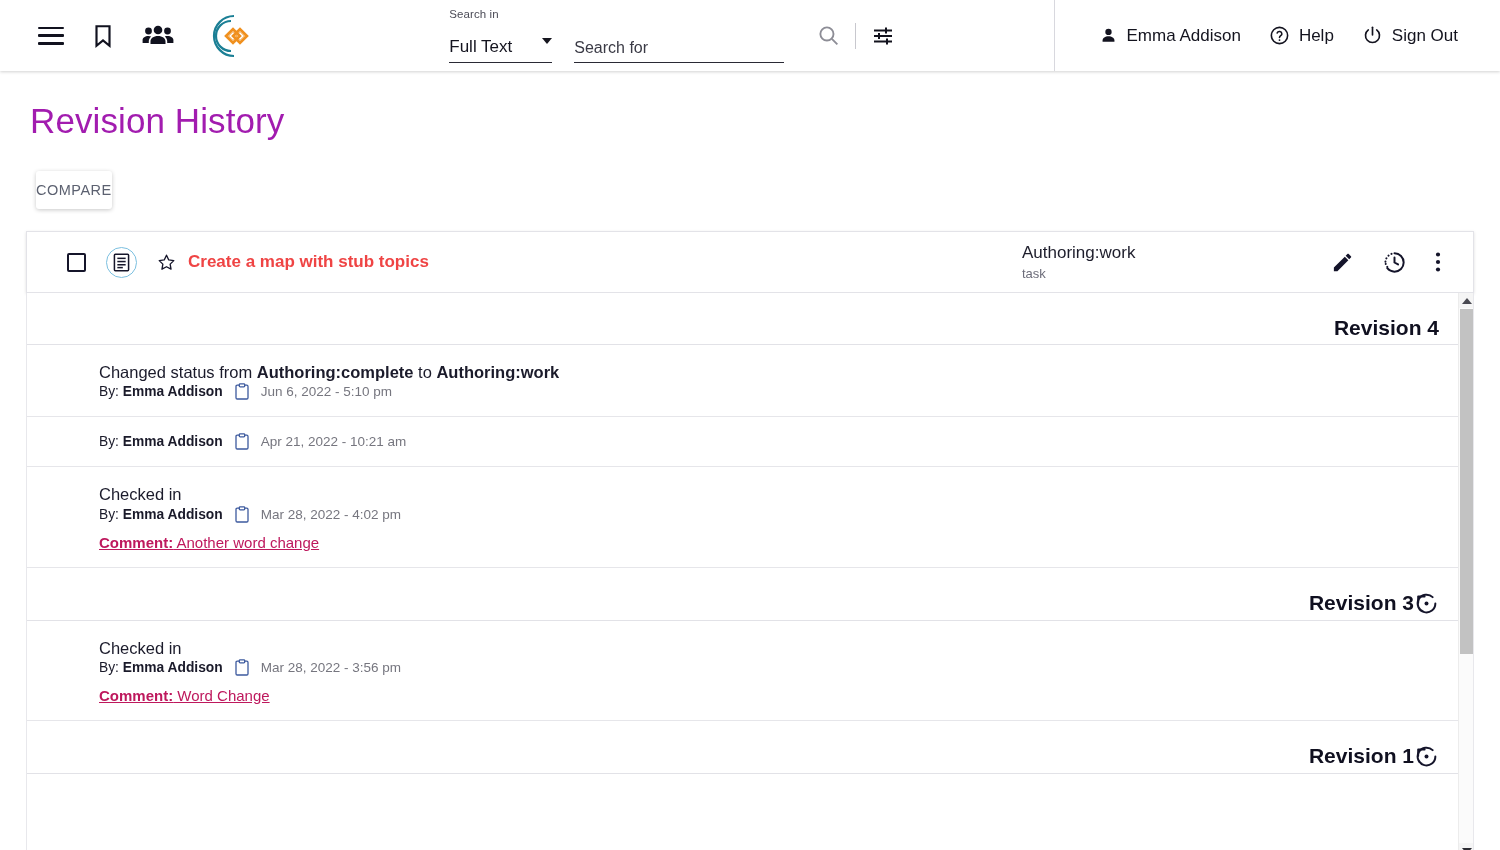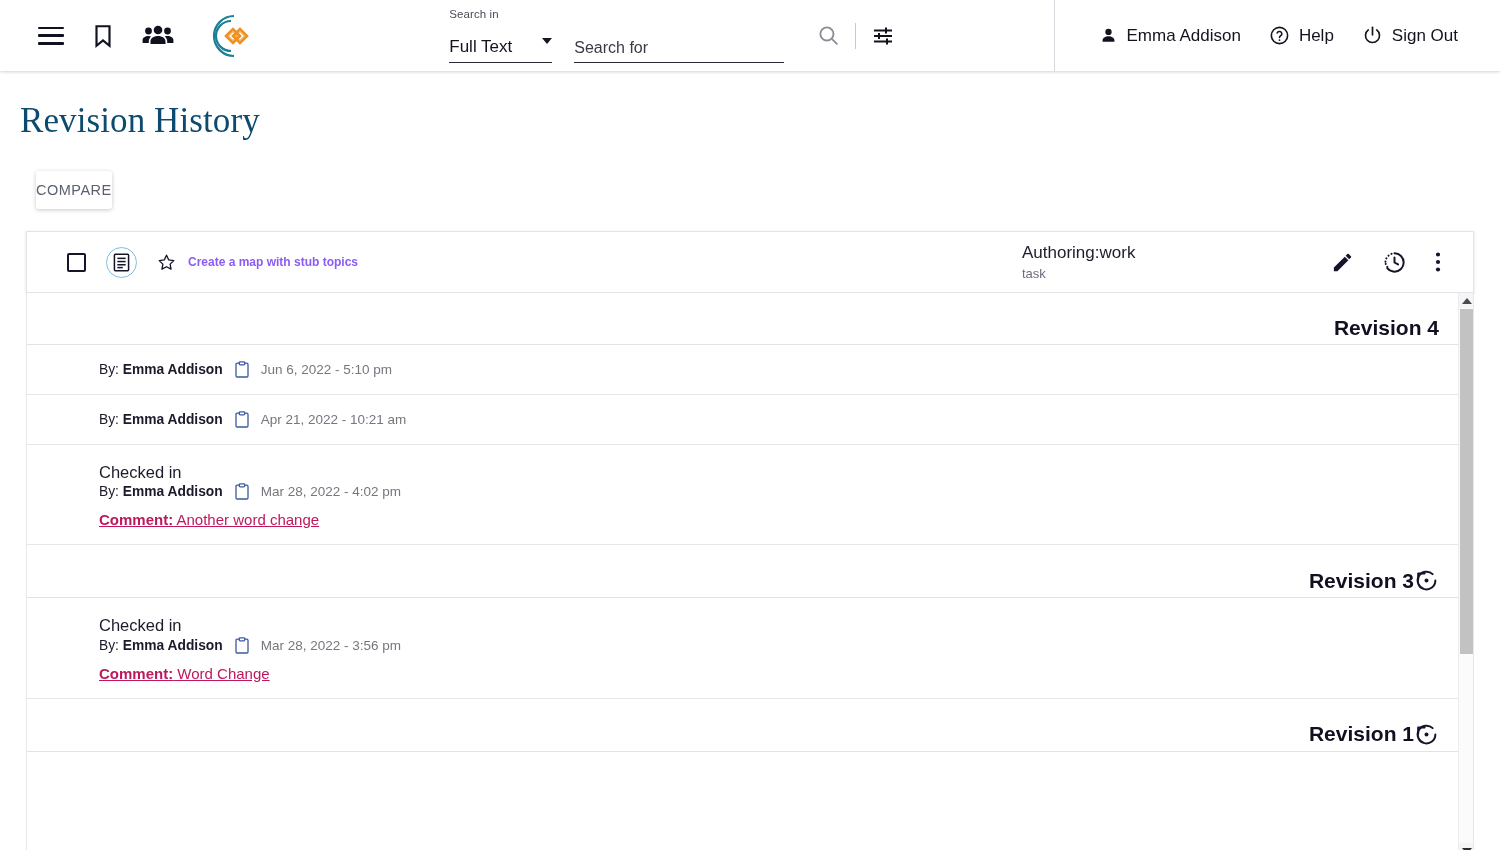--- a/index.html
+++ b/index.html
@@ -89,24 +89,23 @@
     cursor: pointer;
     font-size: 17px;
     color: #14141f;
     padding: 0 14px;
   }
 
   
   .page-title {
     font-size: 35px;
     font-weight: 300;
-    color: #0c4a6e;
-    padding: 30px 0 0 20px;
+    color: #a21caf;
+    padding: 30px 0 0 30px;
     letter-spacing: .1px;
-    font-family: Liberation Serif, serif;
   }
 
   .compare-wrap { padding: 30px 0 0 36px; }
   .compare-btn {
     background: #fff;
     border: none;
     border-radius: 3px;
     box-shadow: 0 1px 4px rgba(0,0,0,.22);
     padding: 11px 0;
     font-size: 14.5px;
@@ -138,23 +137,23 @@
     width: 31px; height: 31px;
     border: 1.6px solid #7cc0e0;
     border-radius: 50%;
     display: flex; align-items: center; justify-content: center;
     margin-left: 20px;
     flex: none;
     cursor: pointer;
   }
   .doc-star { margin-left: 20px; cursor: pointer; flex: none; display:flex; }
   .doc-title {
-    font-size: 12px;
+    font-size: 17px;
     font-weight: bold;
-    color: #8b5cf6;
+    color: #ef4444;
     margin-left: 12px;
     white-space: nowrap;
   }
   .doc-status {
     margin-left: auto;
     display: flex; flex-direction: column;
     position: absolute;
     left: 955px;
   }
   .doc-status-main { font-size: 17px; color: #1d1d2b; line-height: 1.15;}
@@ -386,20 +385,21 @@
     </div>
   </div>
 </div>
 
 <div class="rev-scrollarea">
   <div class="rev-inner" id="rev-list">
       <div class="rev-header">
         <div class="rev-header-title">Revision 4</div>
       </div>
       <div class="rev-entry">
+        <div class="entry-desc"><span>Changed status from </span><b>Authoring:complete</b><span> to </span><b>Authoring:work</b></div>
         <div class="entry-meta">
           <span class="meta-by">By: <b>Emma Addison</b></span>
           <span class="meta-clip">
             <svg width="14" height="17" viewBox="0 0 14 17" fill="none" stroke="#3d5a9e" stroke-width="1.3">
               <rect x="1" y="2.2" width="12" height="13.8" rx="1.2"></rect>
               <rect x="4.3" y="0.8" width="5.4" height="3" rx="0.8" fill="#fff"></rect>
             </svg>
           </span>
           <span class="meta-date">Jun 6, 2022 - 5:10 pm</span>
         </div>

